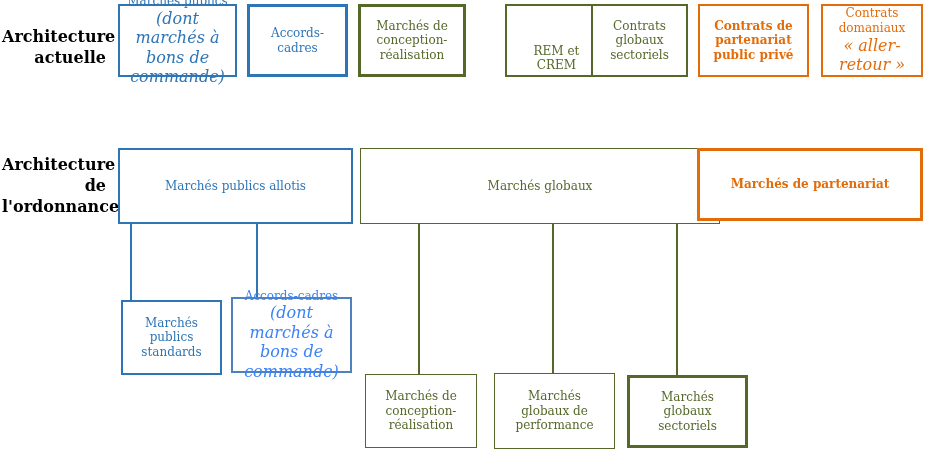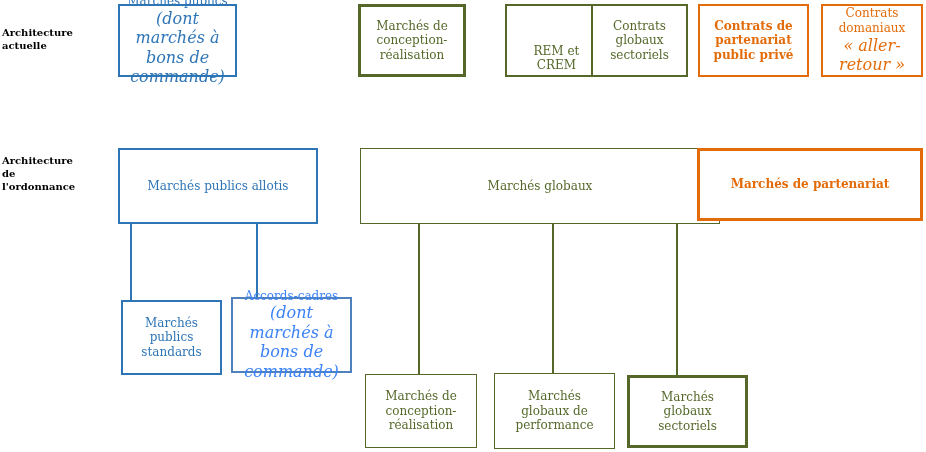--- a/index.html
+++ b/index.html
@@ -7,23 +7,23 @@
     position:relative;
     width:926px;height:452px;
     background:#fff;
     font-family:"DejaVu Serif","Liberation Serif",serif;
     overflow:hidden;
   }
   .rowlabel{
     position:absolute;
     font-weight:bold;
     color:#000;
-    text-align:left;
+    text-align:right;
     white-space:pre-line;
-    font-size:10px;
+    font-size:16px;
     line-height:1.32;
   }
   #lab-current{left:2px;top:26px;width:104px;}
   #lab-ordinance{left:2px;top:154px;width:104px;}
 
   .box{
     position:absolute;
     box-sizing:border-box;
     border-style:solid;
     display:flex;flex-direction:column;
@@ -47,21 +47,21 @@
 
   
   #b-mp       {left:118px;top:4px;width:119px;height:73px;}
   #b-ac       {left:247px;top:4px;width:101px;height:73px;}
   #b-cr       {left:358px;top:4px;width:108px;height:73px;}
   #b-rem      {left:505px;top:4px;width:103px;height:73px;justify-content:flex-end;}
   #b-cgs      {left:591px;top:4px;width:97px;height:73px;}
   #b-cpp      {left:698px;top:4px;width:111px;height:73px;font-weight:bold;}
   #b-cd       {left:821px;top:4px;width:102px;height:73px;}
   
-  #b-allotis     {left:118px;top:148px;width:200px;height:76px;}
+  #b-allotis     {left:118px;top:148px;width:235px;height:76px;}
   #b-globaux     {left:360px;top:148px;width:360px;height:76px;}
   #b-partenariat {left:697px;top:148px;width:226px;height:73px;font-weight:bold;}
   
   #b-std  {left:121px;top:300px;width:101px;height:75px;}
   #b-ac2  {left:231px;top:297px;width:121px;height:76px;}
   #b-cr2  {left:365px;top:374px;width:112px;height:74px;}
   #b-perf {left:494px;top:373px;width:121px;height:76px;}
   #b-sect {left:627px;top:375px;width:121px;height:73px;}
 
   .vline{position:absolute;width:1.5px;}
@@ -82,20 +82,25 @@
 actuelle</div>
   <div class="rowlabel" id="lab-ordinance">Architecture
 de
 l'ordonnance</div>
 
   <div class="box blue b2" id="b-mp">
     <div class="lbl">Marchés publics</div>
     <div class="sub">(dont marchés à
 bons de
 commande)</div>
+  </div>
+  <div class="box blue b3" id="b-ac">
+    <div class="lbl">Accords-
+cadres</div>
+
   </div>
   <div class="box olive b3" id="b-cr">
     <div class="lbl">Marchés de
 conception-
 réalisation</div>
 
   </div>
   <div class="box olive b2" id="b-rem">
     <div class="lbl">REM et
 CREM</div>

